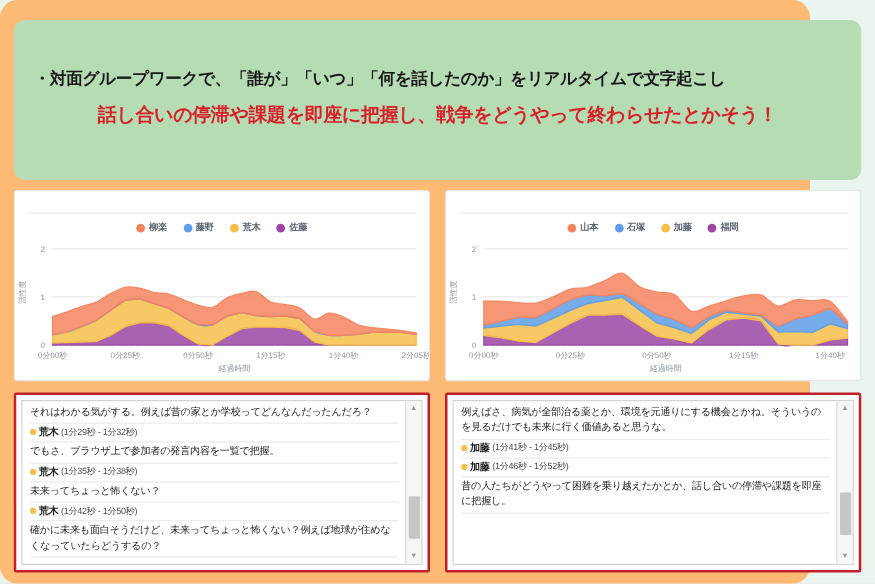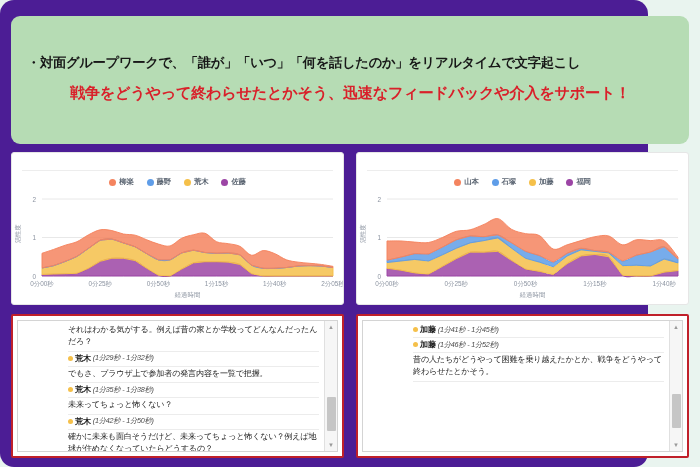--- a/index.html
+++ b/index.html
@@ -2,21 +2,21 @@
 <html lang="ja"><head>
 <meta charset="utf-8">
 <style>
   * { box-sizing: border-box; margin: 0; padding: 0; }
   html, body {
     width: 700px; height: 467px;
     background: #e9f4ef;
     font-family: "Liberation Sans", "DejaVu Sans", sans-serif;
     overflow: hidden;
   }
-  .page { position: relative; width: 648px; height: 467px; background: #4c1d95; border-radius: 14px; }
+  .page { position: relative; width: 648px; height: 467px; background: #fdba74; border-radius: 14px; }
 
   
   .banner {
     position: absolute; left: 11px; top: 16px; width: 678px; height: 128px;
     background: #b6dcb4; border-radius: 9px;
     display: flex; flex-direction: column;
     align-items: center; justify-content: center;
     padding: 4px 8px 8px 8px;
   }
   .banner-line-dark {
@@ -71,36 +71,36 @@
     border: 2px solid #c0202a; border-radius: 2px;
     background: #ffffff; padding: 4px;
   }
   .transcript-box {
     width: 100%; height: 100%;
     border: 1px solid #d4d4d4; background: #ffffff;
     position: relative; overflow: hidden;
   }
   .transcript-scroll {
     position: absolute; left: 0; top: 0; right: 13px; bottom: 0;
-    padding: 2px 5px 0 6px; overflow: hidden; margin-left: 44px;
+    padding: 2px 5px 0 6px; overflow: hidden;
   }
   .utter-text {
     font-size: 8.1px; line-height: 12.4px; color: #1d1d1d;
     border-bottom: 1px solid #ececec; padding: 1px 0 2px 0;
     letter-spacing: -0.2px;
   }
   .utter-head {
     display: flex; align-items: center; gap: 2px;
     border-bottom: 1px solid #ececec; padding: 1px 0 2px 0;
   }
   .utter-dot { width: 5px; height: 5px; border-radius: 50%; flex: none; }
   .utter-name {
     font-size: 8.1px; color: #1d1d1d; font-weight: bold; letter-spacing: -0.2px;
   }
-  .utter-time { font-size: 7.2px; color: #4a4a4a; letter-spacing: -0.2px; font-style: italic; }
+  .utter-time { font-size: 7.2px; color: #4a4a4a; letter-spacing: -0.2px; }
 
   
   .sbar {
     position: absolute; right: 0; top: 0; width: 13px; bottom: 0;
     background: #f6f6f6; border-left: 1px solid #e0e0e0;
     display: flex; flex-direction: column; align-items: center;
   }
   .sbar-btn {
     width: 13px; height: 12px; display: flex;
     align-items: center; justify-content: center;
@@ -113,21 +113,21 @@
   }
 </style>
 </head>
 <body>
 
 <div class="page">
 
   <div class="banner">
     <div class="banner-line-dark l1">・対面グループワークで、「誰が」「いつ」「何を話したのか」をリアルタイムで文字起こし</div>
     <div class="banner-gap"></div>
-    <div class="banner-line-red">戦争をどうやって終わらせたとかそう、迅速なフィードバックや介入をサポート！</div>
+    <div class="banner-line-red">話し合いの停滞や課題を即座に把握し、戦争をどうやって終わらせたとかそう！</div>
   </div>
 
   <div class="columns">
 
     <div class="col">
       <div class="chart-card">
         <div class="chart-card-divider"></div>
         <div class="legend" id="legend0">
             <div class="legend-item">
               <span class="legend-dot" style="background: rgb(244, 132, 95);"></span>
@@ -244,31 +244,32 @@
               <text x="307.14285714285717" y="95" text-anchor="middle" font-size="6.4" fill="#8b93a0" font-family="&quot;Liberation Sans&quot;, sans-serif">1分40秒</text>
               <text x="175.5" y="106" text-anchor="middle" font-size="6.4" fill="#8b93a0" font-family="&quot;Liberation Sans&quot;, sans-serif">経過時間</text>
             </svg>
           <div class="ylabel">活性度</div>
         </div>
       </div>
 
       <div class="transcript-outer">
         <div class="transcript-box">
           <div class="transcript-scroll" id="tr">
+              <div class="utter-text">例えばさ、病気が全部治る薬とか、環境を元通りにする機会とかね。そういうのを見るだけでも未来に行く価値あると思うな。</div>
               <div class="utter-head">
                 <span class="utter-dot" style="background: rgb(245, 192, 74);"></span>
                 <span class="utter-name">加藤</span>
                 <span class="utter-time">(1分41秒 - 1分45秒)</span>
               </div>
               <div class="utter-head">
                 <span class="utter-dot" style="background: rgb(245, 192, 74);"></span>
                 <span class="utter-name">加藤</span>
                 <span class="utter-time">(1分46秒 - 1分52秒)</span>
               </div>
-              <div class="utter-text">昔の人たちがどうやって困難を乗り越えたかとか、戦争をどうやって終わらせたとかそう。</div>
+              <div class="utter-text">昔の人たちがどうやって困難を乗り越えたかとか、話し合いの停滞や課題を即座に把握し。</div>
             </div>
           <div class="sbar">
             <div class="sbar-btn">▲</div>
             <div class="sbar-track">
               <div class="sbar-thumb" style="top:58%;height:32%;"></div>
             </div>
             <div class="sbar-btn">▼</div>
           </div>
         </div>
       </div>

